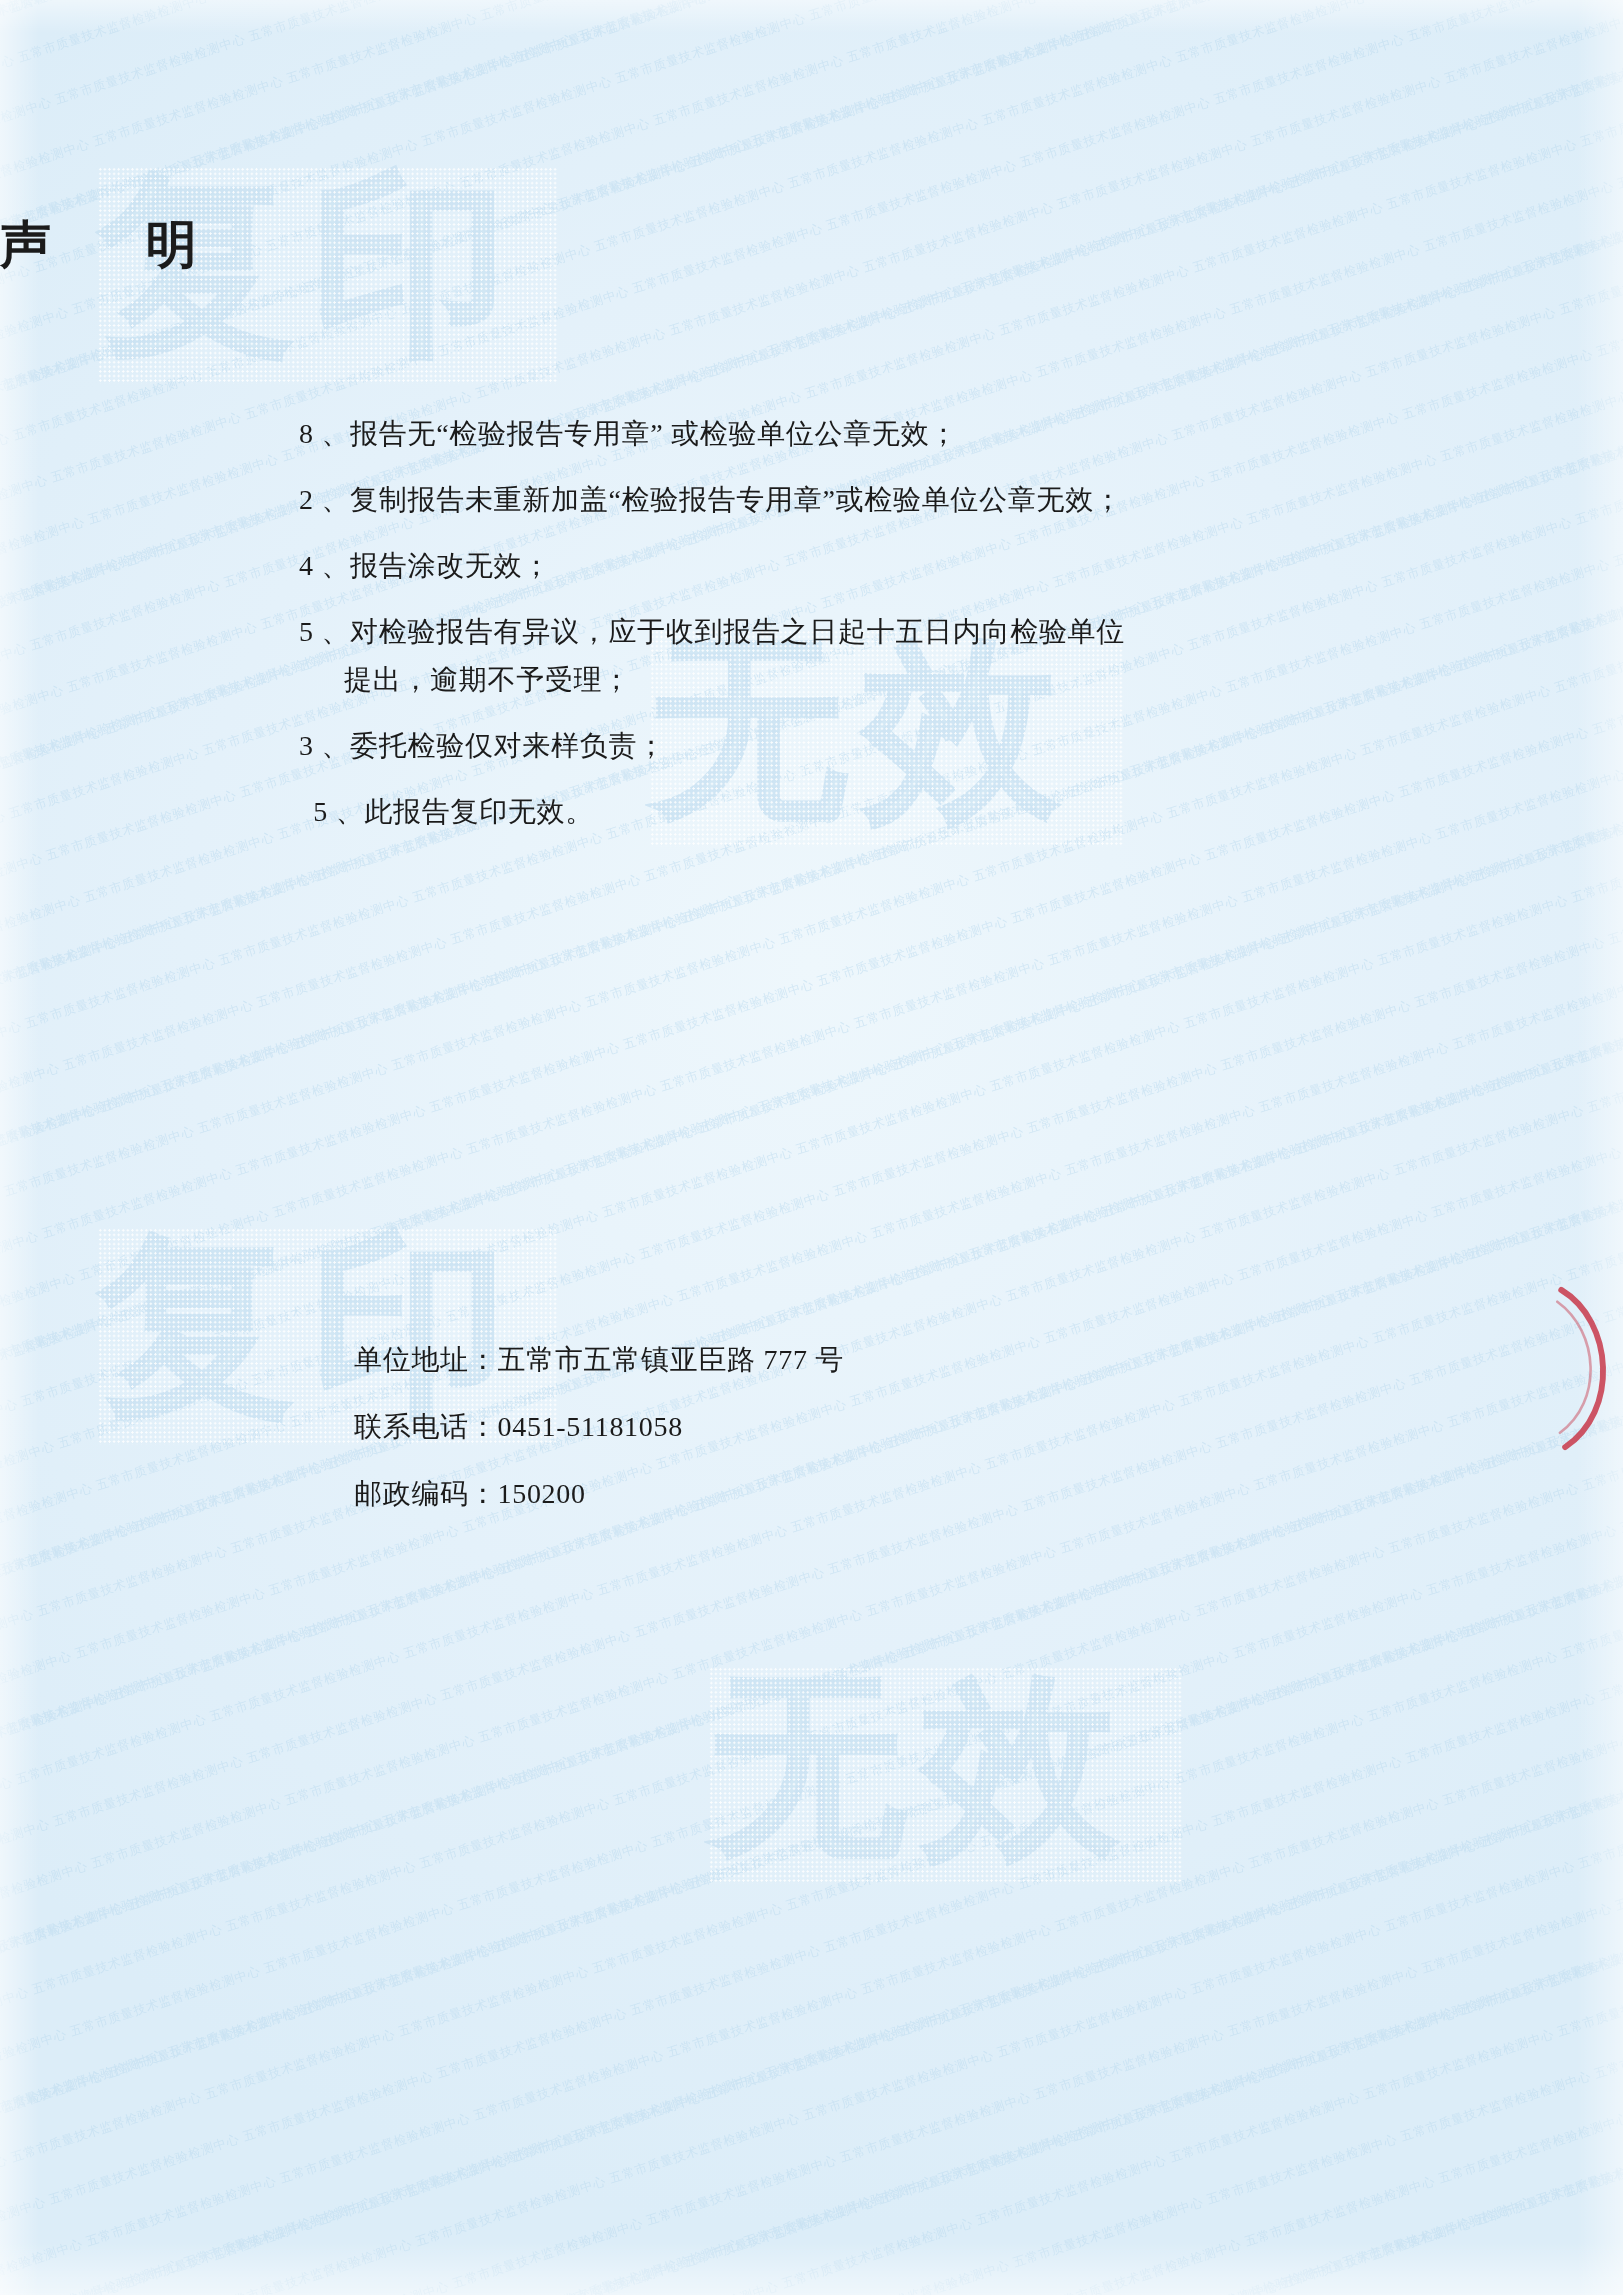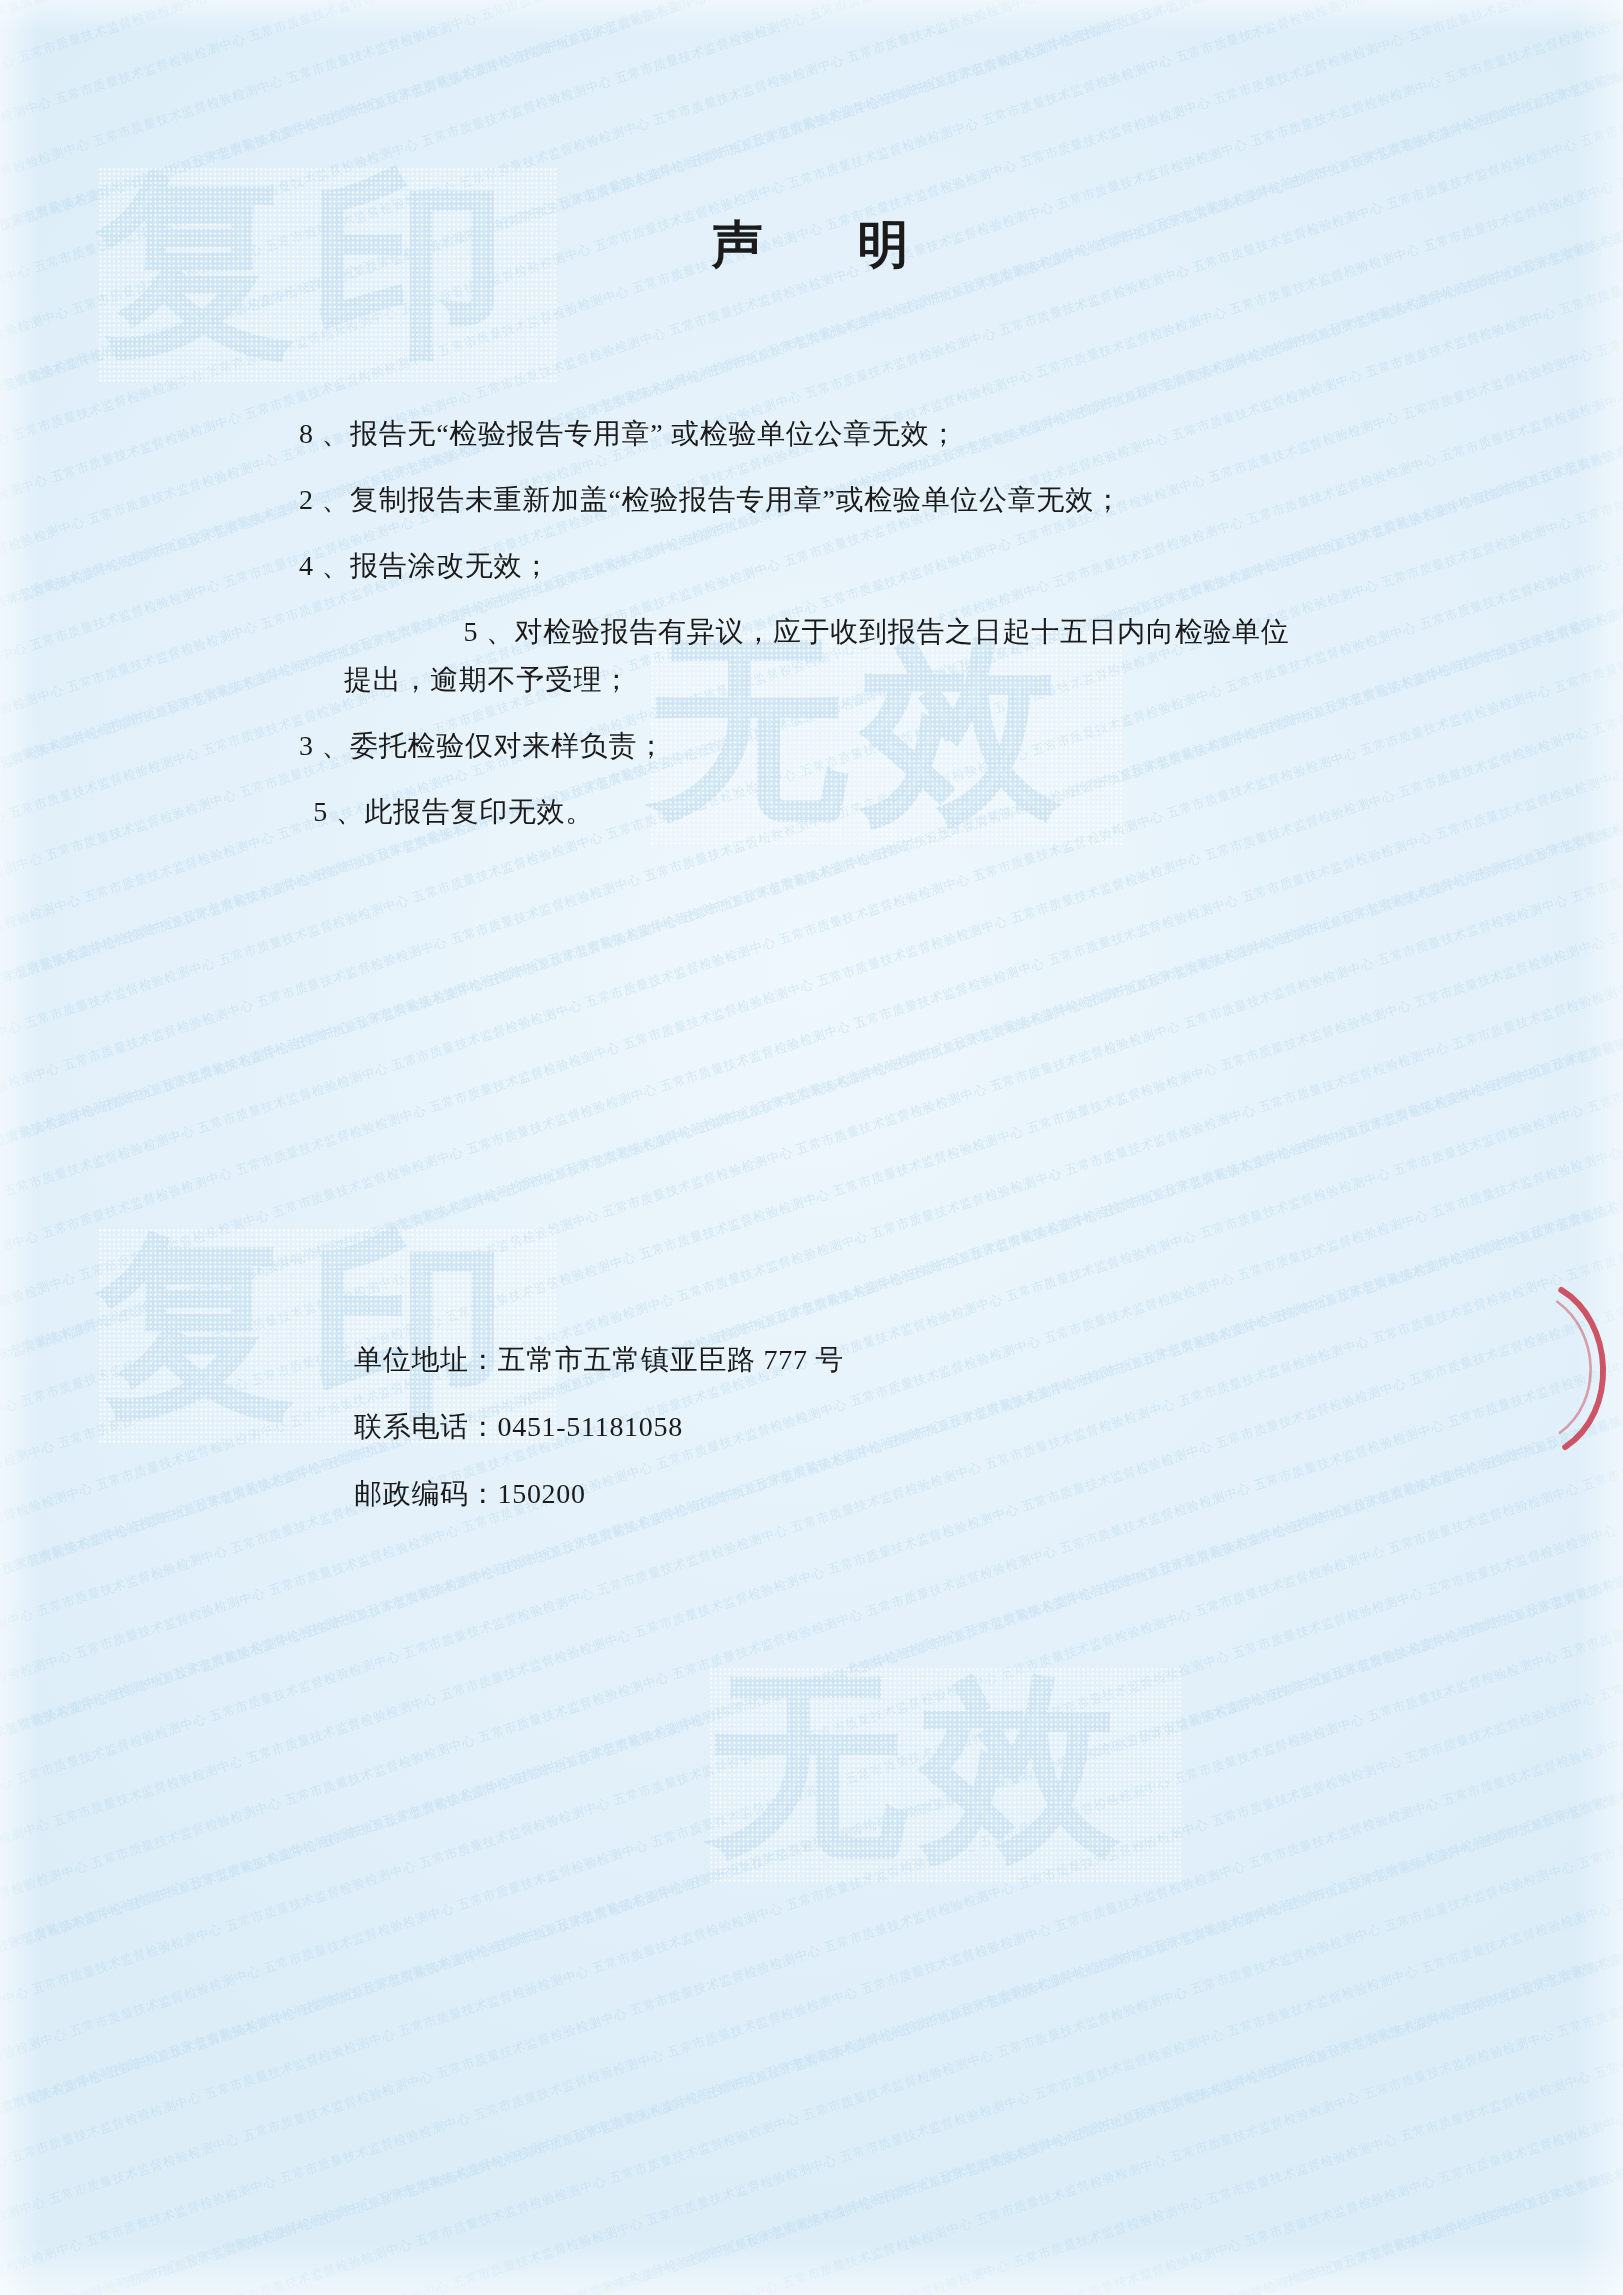--- a/index.html
+++ b/index.html
@@ -89,21 +89,20 @@
     position: absolute;
     inset: 0;
     color: #1b1b1b;
   }
 
   .doc-title {
     position: absolute;
     top: 211px;
     left: 0;
     width: 1623px;
-    text-align: center;
     font-size: 51px;
     font-weight: bold;
     letter-spacing: 2.6px;
     font-family: "Liberation Serif", serif;
     white-space: pre;
   }
 
   .clauses {
     position: absolute;
     top: 420px;
@@ -112,21 +111,20 @@
   }
   .clause {
     font-size: 28px;
     line-height: 1.0;
     margin-bottom: 38px;
     letter-spacing: 0.7px;
     white-space: pre-wrap;
   }
   .clause.indented-2nd {
     margin-bottom: 19.7px;
-    text-align: center;
   }
   .clause-cont {
     font-size: 28px;
     line-height: 1.0;
     margin-bottom: 38px;
     letter-spacing: 0.7px;
     padding-left: 45px;
   }
   .clause.last {
     padding-left: 6.6px;

